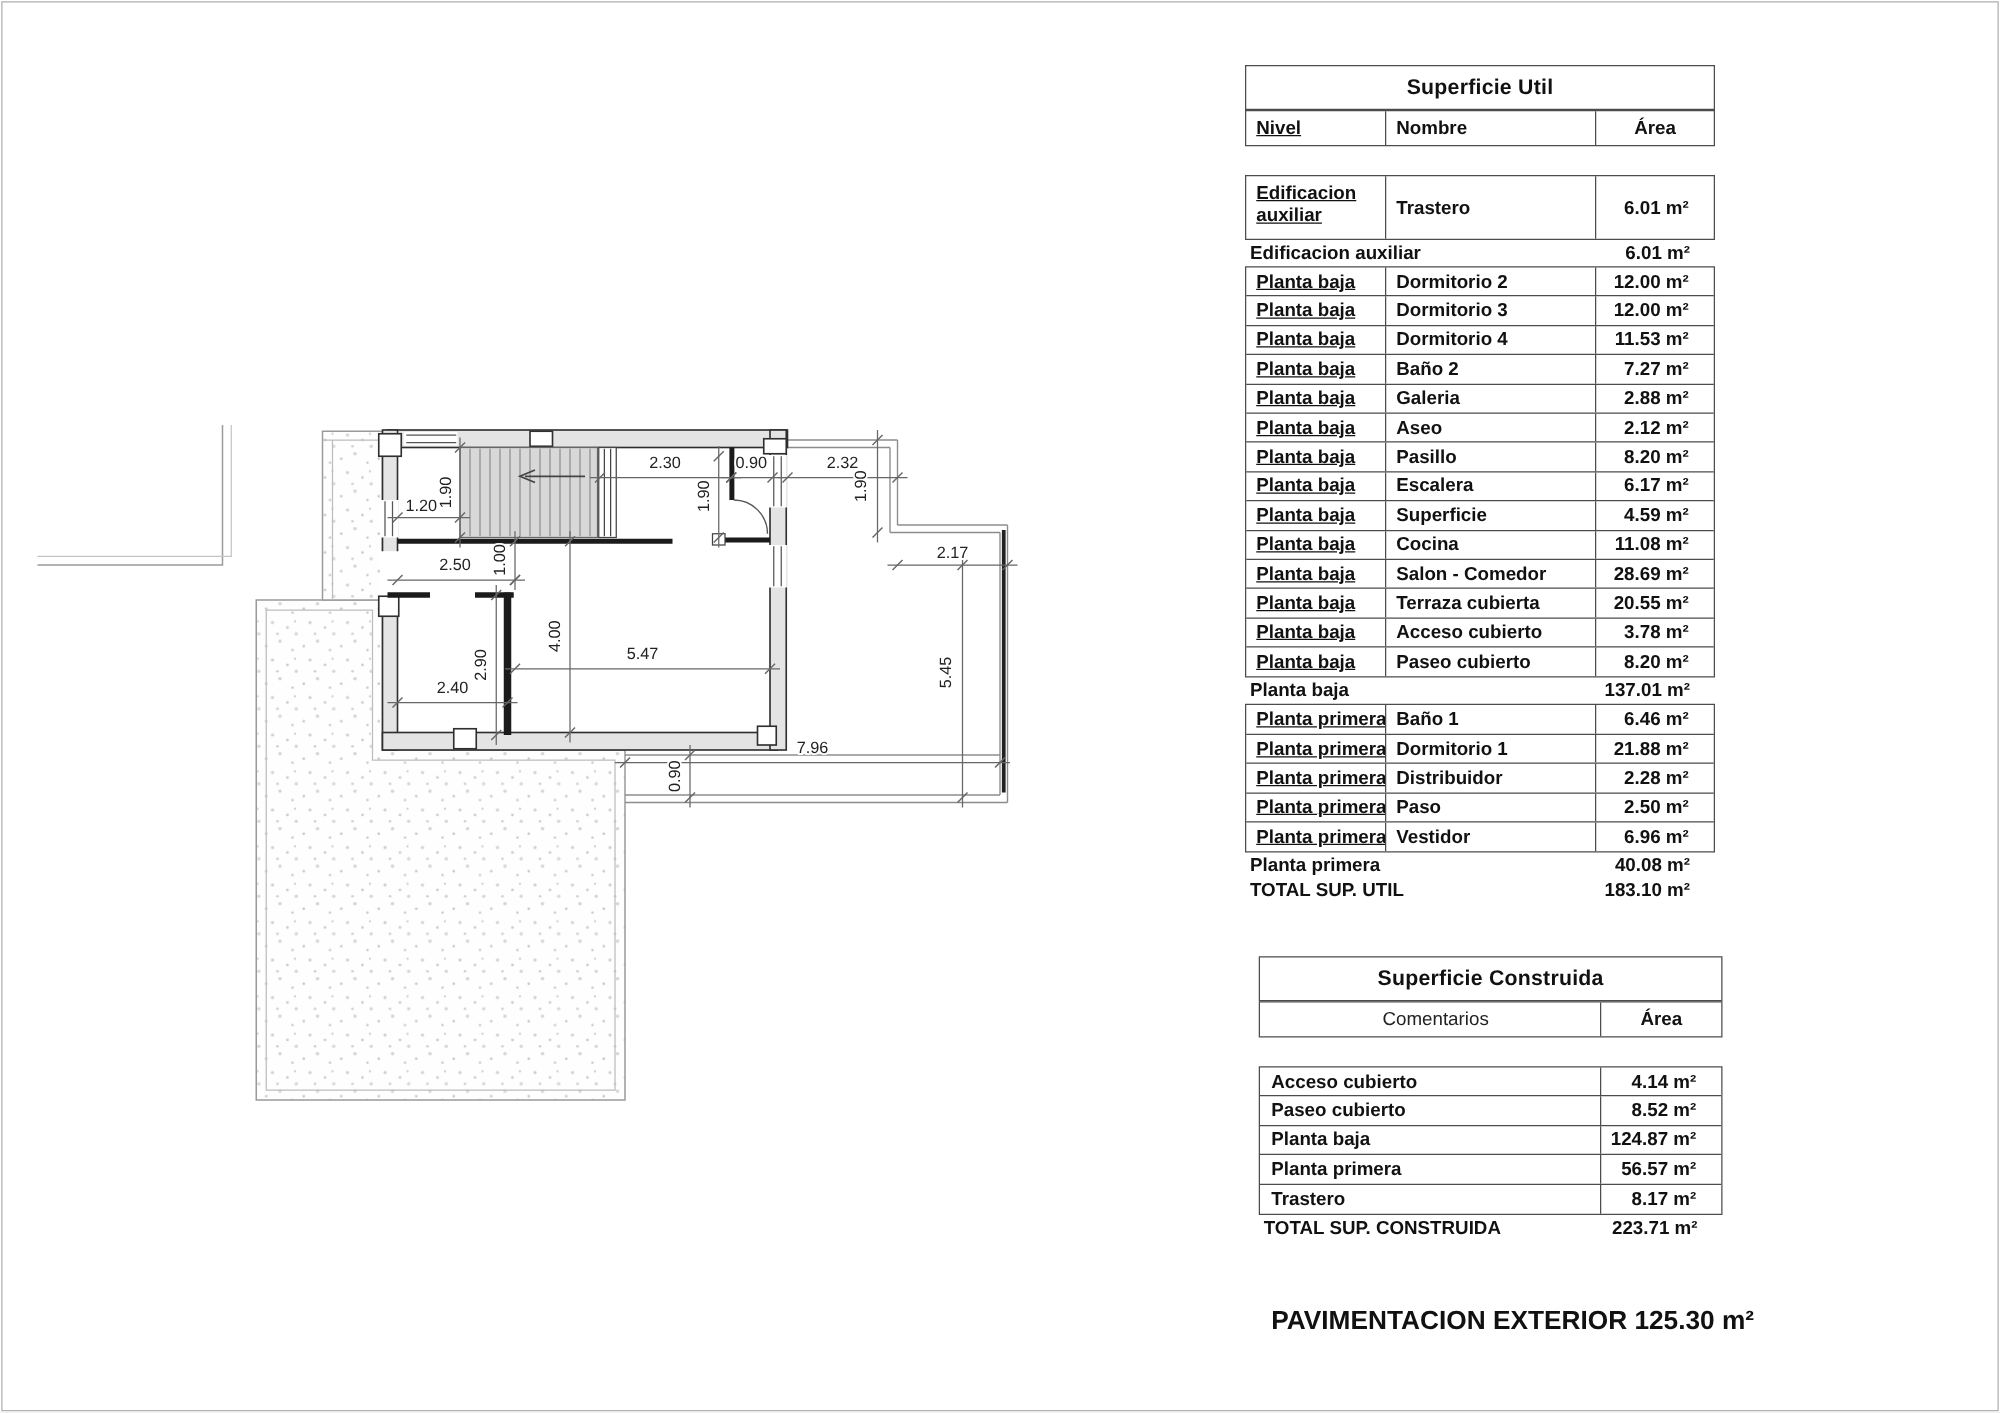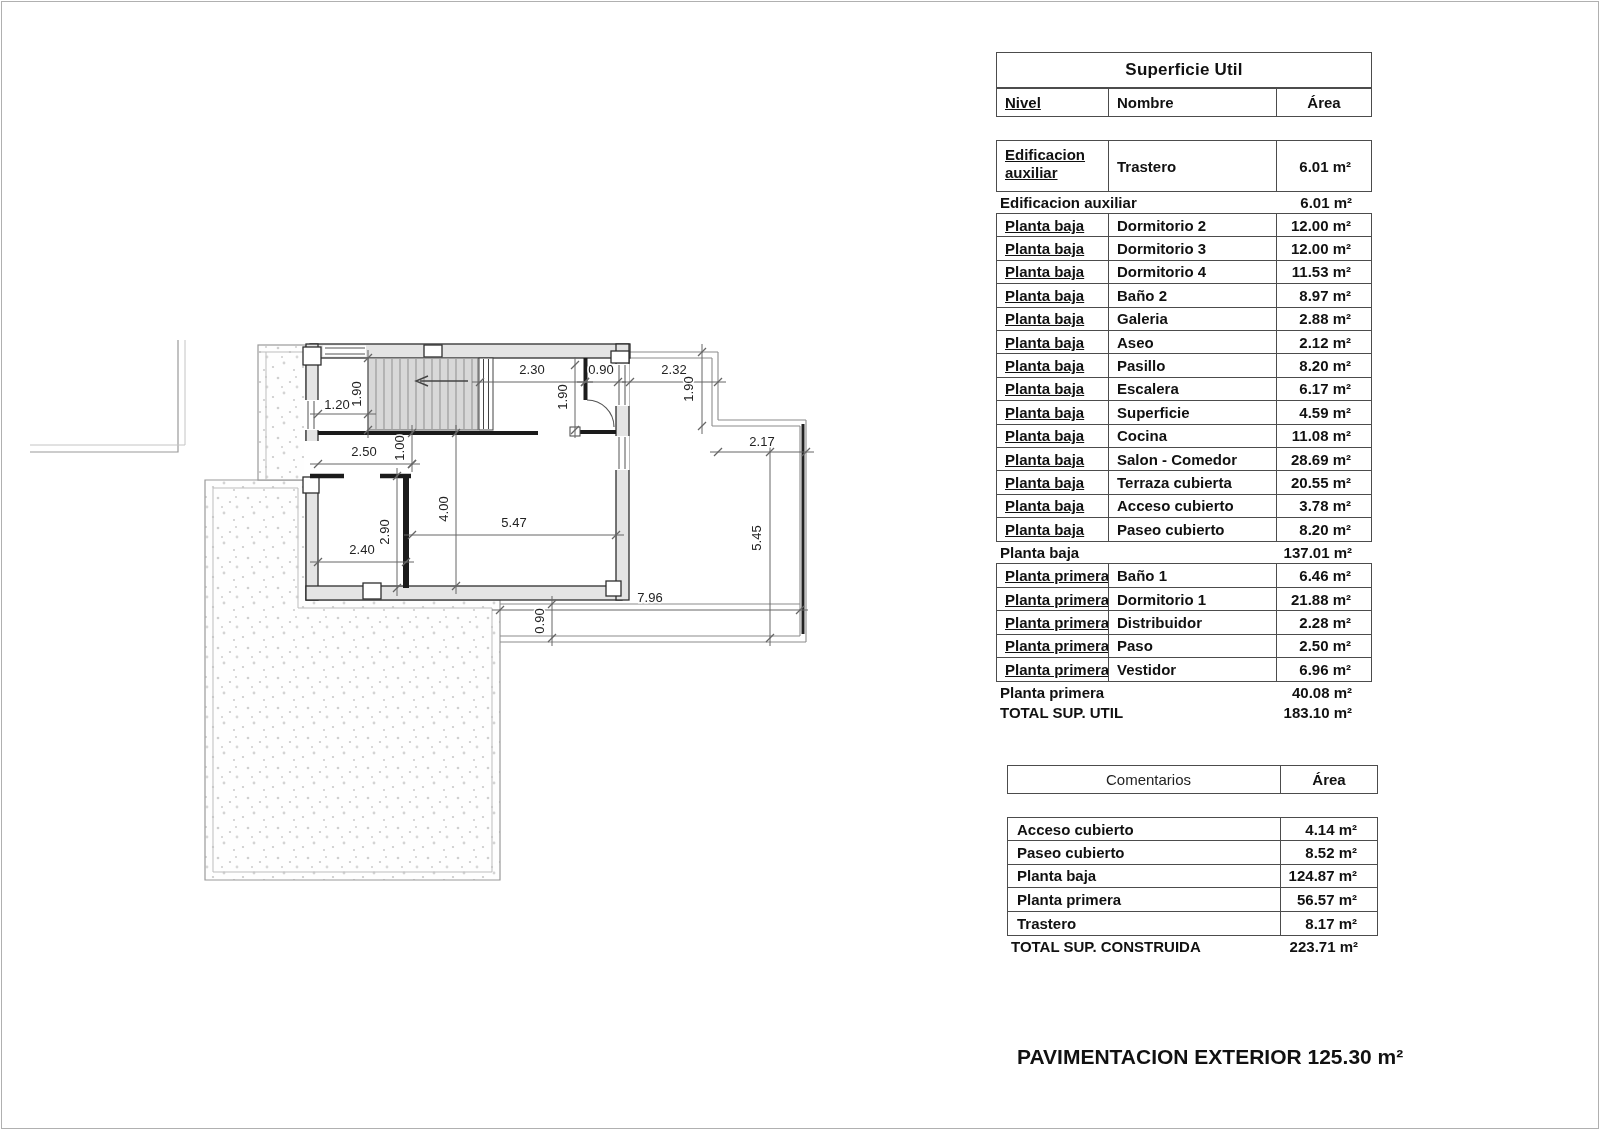--- a/index.html
+++ b/index.html
@@ -258,21 +258,21 @@
           <div class="c-area">12.00 m²</div>
         </div>
         <div class="row">
           <div class="c-nivel">Planta baja</div>
           <div class="c-nombre">Dormitorio 4</div>
           <div class="c-area">11.53 m²</div>
         </div>
         <div class="row">
           <div class="c-nivel">Planta baja</div>
           <div class="c-nombre">Baño 2</div>
-          <div class="c-area">8.97 m²</div>
+          <div class="c-area">7.27 m²</div>
         </div>
         <div class="row">
           <div class="c-nivel">Planta baja</div>
           <div class="c-nombre">Galeria</div>
           <div class="c-area">2.88 m²</div>
         </div>
         <div class="row">
           <div class="c-nivel">Planta baja</div>
           <div class="c-nombre">Aseo</div>
           <div class="c-area">2.12 m²</div>
@@ -353,20 +353,21 @@
       <span class="lab">Planta primera</span>
       <span class="val">40.08 m²</span>
     </div>
     <div class="sumrow">
       <span class="lab">TOTAL SUP. UTIL</span>
       <span class="val">183.10 m²</span>
     </div>
   </div>
 
   <div class="tbl t-cons">
+    <div class="title bx">Superficie Construida</div>
     <div class="hdr bx">
       <div class="hc c-com hdr-com">Comentarios</div>
       <div class="hc c-area2 hdr-area" style="justify-content:center;padding-right:0;">Área</div>
     </div>
     <div class="gap23"></div>
     <div class="grid" id="cons-grid">
         <div class="row">
           <div class="c-com">Acceso cubierto</div>
           <div class="c-area2">4.14 m²</div>
         </div>

